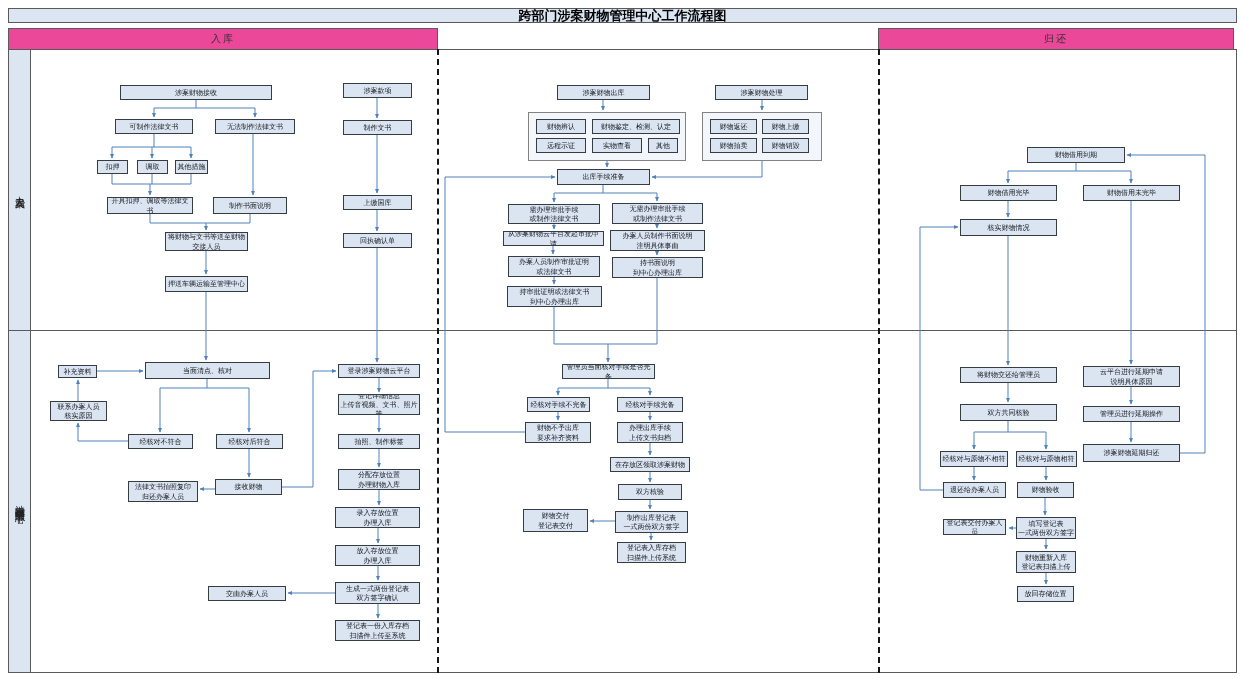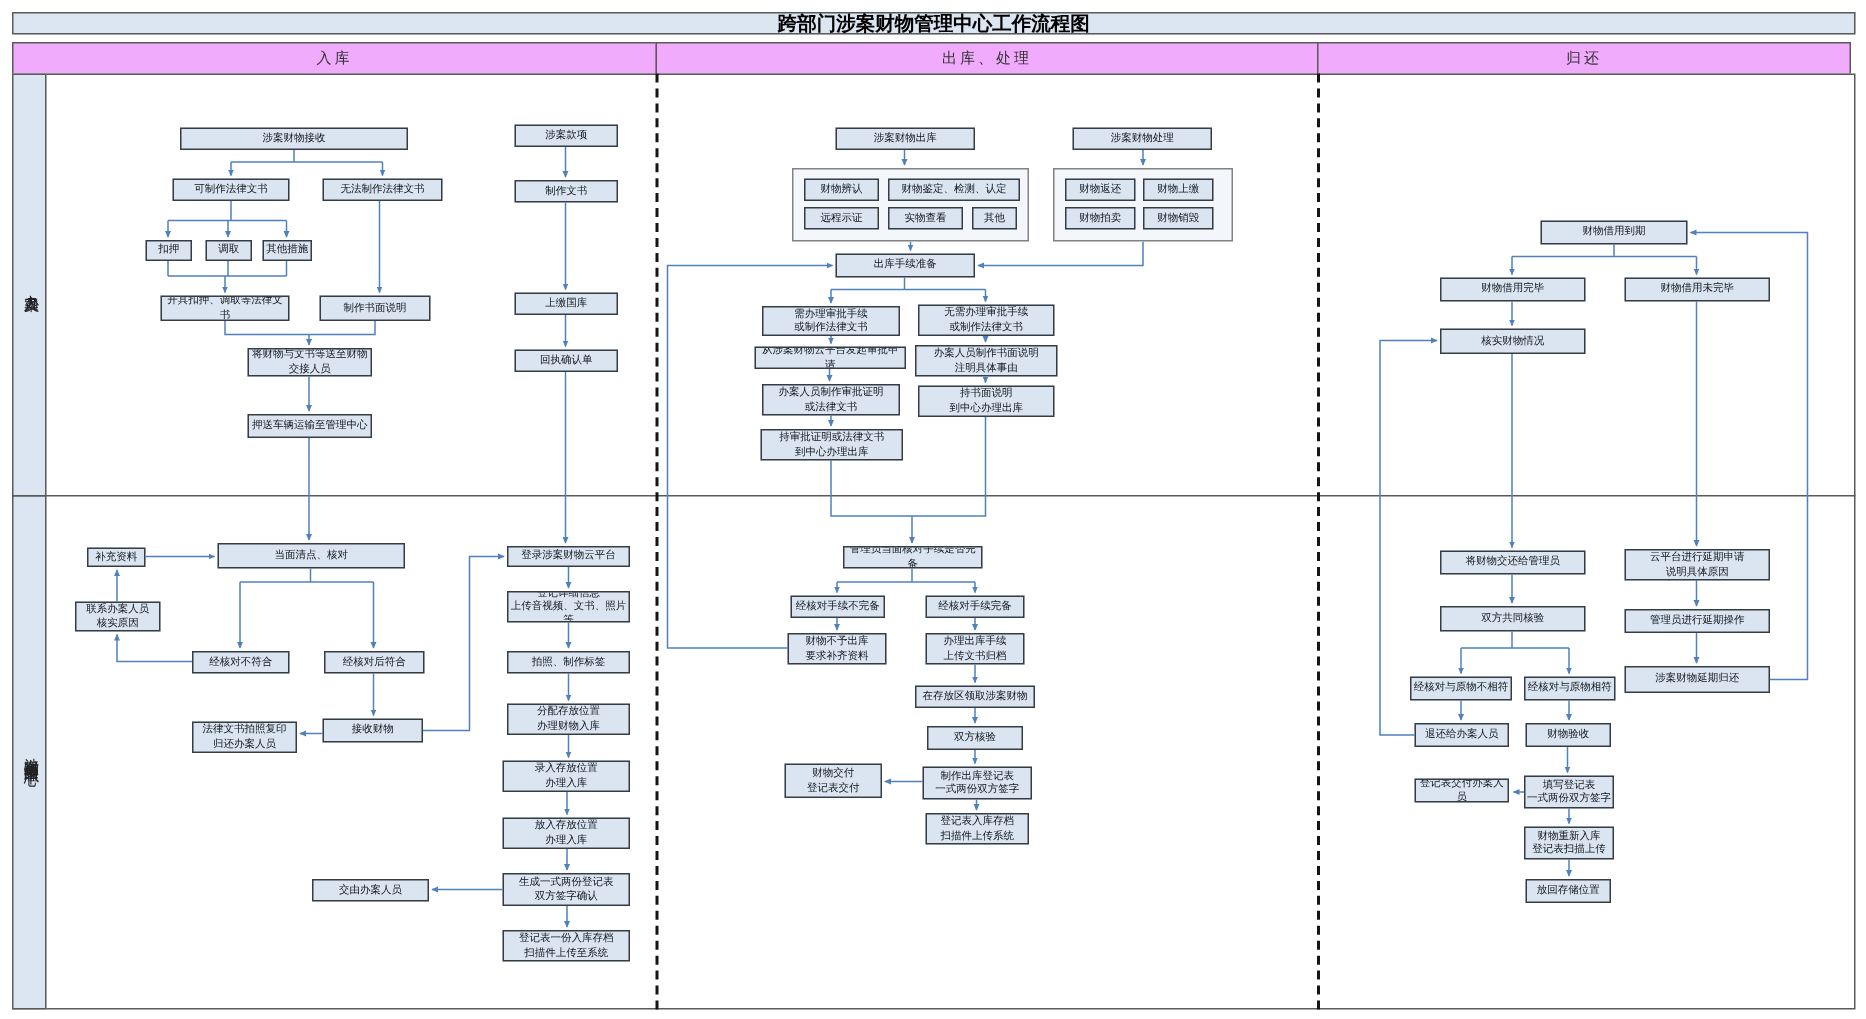--- a/index.html
+++ b/index.html
@@ -1,21 +1,21 @@
 <!DOCTYPE html>
 <html><head>
 <meta charset="utf-8">
 <style>
   html,body{margin:0;padding:0;background:#fdfdfd;}
   .stage{position:relative;width:1244px;height:679px;background:#ffffff;
          font-family:"Liberation Sans","DejaVu Sans",sans-serif;overflow:hidden;}
   .titlebar{position:absolute;left:8px;top:8px;width:1229px;height:15px;background:#dce6f2;
             border:1px solid #5a5a5a;box-sizing:border-box;display:flex;align-items:center;
             justify-content:center;font-weight:bold;font-size:13px;color:#000;}
-  .hdr{position:absolute;top:28px;height:22px;background:#f0abfc;border:1px solid #5a5a5a;
+  .hdr{position:absolute;top:28px;height:22px;background:#ec4899;border:1px solid #5a5a5a;
        box-sizing:border-box;display:flex;align-items:center;justify-content:center;
        font-size:10px;color:#333;letter-spacing:2px;}
   .bodybox{position:absolute;left:8px;top:49px;width:1229px;height:624px;
            border:1px solid #5a5a5a;box-sizing:border-box;background:#fff;}
   .rowlabel{position:absolute;left:8px;width:23px;background:#dce6f2;border:1px solid #5a5a5a;
             box-sizing:border-box;writing-mode:vertical-rl;text-orientation:upright;
             display:flex;align-items:center;justify-content:center;font-size:10px;
             color:#222;letter-spacing:1px;line-height:1;}
   .hline{position:absolute;left:8px;top:330px;width:1229px;height:0;border-top:1px solid #5a5a5a;}
   .vdash{position:absolute;top:49px;height:624px;width:0;border-left:2px dashed #151515;}
@@ -27,21 +27,20 @@
         overflow:hidden;padding:0 1px;}
   .node.group{background:#f3f7fc;border:1px solid #828282;}
 </style>
 </head>
 <body>
 
 <div class="stage">
   <div class="titlebar">跨部门涉案财物管理中心工作流程图</div>
 
   <div class="hdr" style="left:8px;width:430px;">入库</div>
-  <div class="hdr" style="left:437px;width:442px;">出库、处理</div>
   <div class="hdr" style="left:878px;width:356px;">归还</div>
 
   <div class="bodybox"></div>
 
   <div class="rowlabel" style="top:49px;height:282px;">办案人员</div>
   <div class="rowlabel" style="top:330px;height:343px;">涉案财物集中管理中心</div>
 
   <div class="hline"></div>
   <div class="vdash" style="left:437px;"></div>
   <div class="vdash" style="left:878px;"></div>

